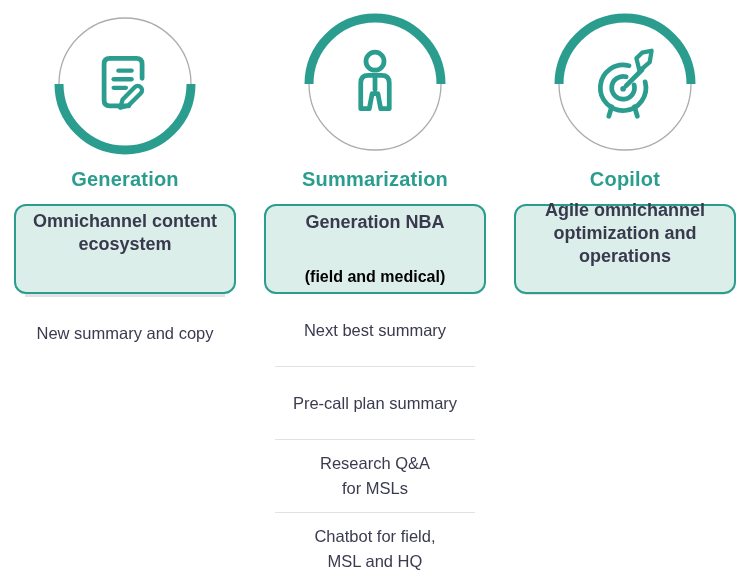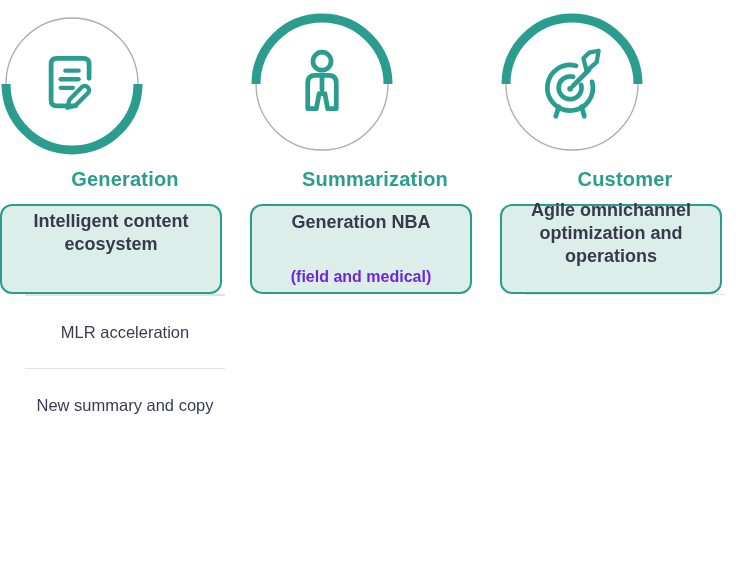--- a/index.html
+++ b/index.html
@@ -2,21 +2,21 @@
 <html><head>
 <meta charset="utf-8">
 <style>
   html,body { margin:0; padding:0; }
   body {
     width:750px; height:585px; background:#ffffff;
     font-family:"Liberation Sans", sans-serif;
     overflow:hidden;
   }
   .canvas { display:flex; width:750px; height:585px; }
-  .column { width:250px; display:flex; flex-direction:column; }
+  .column { width:250px; display:flex; flex-direction:column; align-items:center; }
 
   .ring-wrap { position:relative; width:144px; height:144px; margin-top:12px; }
   .ring-wrap svg.icon { position:absolute; left:34px; top:34px; }
 
   .col-title {
     margin-top:12px; height:22px; line-height:22px;
     font-size:20px; font-weight:bold; color:#2A9D8F; letter-spacing:0.2px;
     text-align:center;
   }
 
@@ -24,21 +24,21 @@
     margin-top:14px; width:222px; height:90px; box-sizing:border-box;
     border:2px solid #2A9D8F; border-radius:12px; background:#DCEEE9;
     display:flex; flex-direction:column; justify-content:center; align-items:center;
     text-align:center; padding:4px 8px;
   }
   .box-title {
     font-weight:bold; font-size:18px; line-height:23px; color:#39394E;
     white-space:pre-line;
   }
   .box-sub {
-    font-weight:bold; font-size:16px; line-height:21px; color:#6d28d9;margin-top:32px;
+    font-weight:bold; font-size:16px; line-height:21px; color:#000000;margin-top:32px;
   }
 
   .items { width:250px; }
   .item {
     height:72px; display:flex; align-items:center; justify-content:center;
     text-align:center; font-size:16.5px; line-height:25px; color:#3B3B50;
     white-space:pre-line;
   }
   .divider { width:200px; height:1px; background:#E2E2E2; margin:0 auto; }
 
@@ -60,28 +60,27 @@
           <path d="M 44,63 H 24 Q 18,63 18,57 V 19 Q 18,13 24,13 H 52 Q 58,13 58,19 V 34"></path>
           <path d="M 33,26 H 47" stroke-width="4.5"></path>
           <path d="M 28,35 H 47" stroke-width="4.5"></path>
           <path d="M 28,44 H 41" stroke-width="4.5"></path>
           <path d="M 35,65 L 43.8,62.5 L 56.6,49.8 A 4.5,4.5 0 0 0 50.2,43.4 L 37.5,56.2 Z" stroke-width="4.5"></path>
         </g>
       </svg>
     </div>
     <div class="col-title">Generation</div>
     <div class="box">
-      <div class="box-title">Intelligent content
+      <div class="box-title">Omnichannel content
 ecosystem</div>
       <div class="box-sub"></div>
     </div>
     <div class="items">
       <div class="divider"></div>
       <div class="divider"></div>
-      <div class="item">MLR acceleration</div>
       <div class="divider"></div>
       <div class="item">New summary and copy</div>
     </div>
   </div>
 
   <div class="column">
     <div class="ring-wrap">
       <svg width="144" height="144" viewBox="0 0 144 144">
         <path d="M 6,72 A 66,66 0 0 0 138,72" stroke="#ACACAC" stroke-width="1.3" fill="none"></path>
         <path d="M 6,72 A 66,66 0 0 1 138,72" stroke="#2A9D8F" stroke-width="9" fill="none"></path>
@@ -92,41 +91,52 @@
           <path d="M 33,31 Q 25,31 25,39 L 25,66 L 34,66 L 37,50 L 43,50 L 46,66 L 55,66 L 55,39 Q 55,31 47,31 Z"></path>
           <path d="M 40,31 L 40,46"></path>
         </g>
       </svg>
     </div>
     <div class="col-title">Summarization</div>
     <div class="box">
       <div class="box-title">Generation NBA</div>
       <div class="box-sub">(field and medical)</div>
     </div>
+    <div class="items">
+      <div class="item">Next best summary</div>
+      <div class="divider"></div>
+      <div class="item">Pre-call plan summary</div>
+      <div class="divider"></div>
+      <div class="item">Research Q&amp;A
+for MSLs</div>
+      <div class="divider"></div>
+      <div class="item">Chatbot for field,
+MSL and HQ</div>
+    </div>
   </div>
 
   <div class="column">
     <div class="ring-wrap">
       <svg width="144" height="144" viewBox="0 0 144 144">
         <path d="M 6,72 A 66,66 0 0 0 138,72" stroke="#ACACAC" stroke-width="1.3" fill="none"></path>
         <path d="M 6,72 A 66,66 0 0 1 138,72" stroke="#2A9D8F" stroke-width="9" fill="none"></path>
       </svg>
       <svg class="icon" width="76" height="76" viewBox="0 0 80 80">
         <g class="teal-stroke" stroke-width="5" stroke-linecap="round" stroke-linejoin="round">
           <path d="M 61.2,37.8 A 24,24 0 1 1 44.2,20.8"></path>
           <path d="M 49.6,40.9 A 12,12 0 1 1 41.1,32.4"></path>
           <path d="M 41,42 L 58,25"></path>
           <path d="M 55,25 L 52,13 L 58,7 L 68,5 L 66,17 L 59,23 Z" stroke-width="4.5"></path>
           <path d="M 26,64 L 23,74"></path>
           <path d="M 50,64 L 53,74"></path>
         </g>
         <circle cx="38" cy="45" r="3" fill="#2A9D8F"></circle>
       </svg>
     </div>
-    <div class="col-title">Customer</div>
+    <div class="col-title">Copilot</div>
     <div class="box">
       <div class="box-title">Agile omnichannel
 optimization and
 operations</div>
       <div class="box-sub"></div>
     </div>
     <div class="items">
       <div class="divider"></div>
     </div>
   </div>

